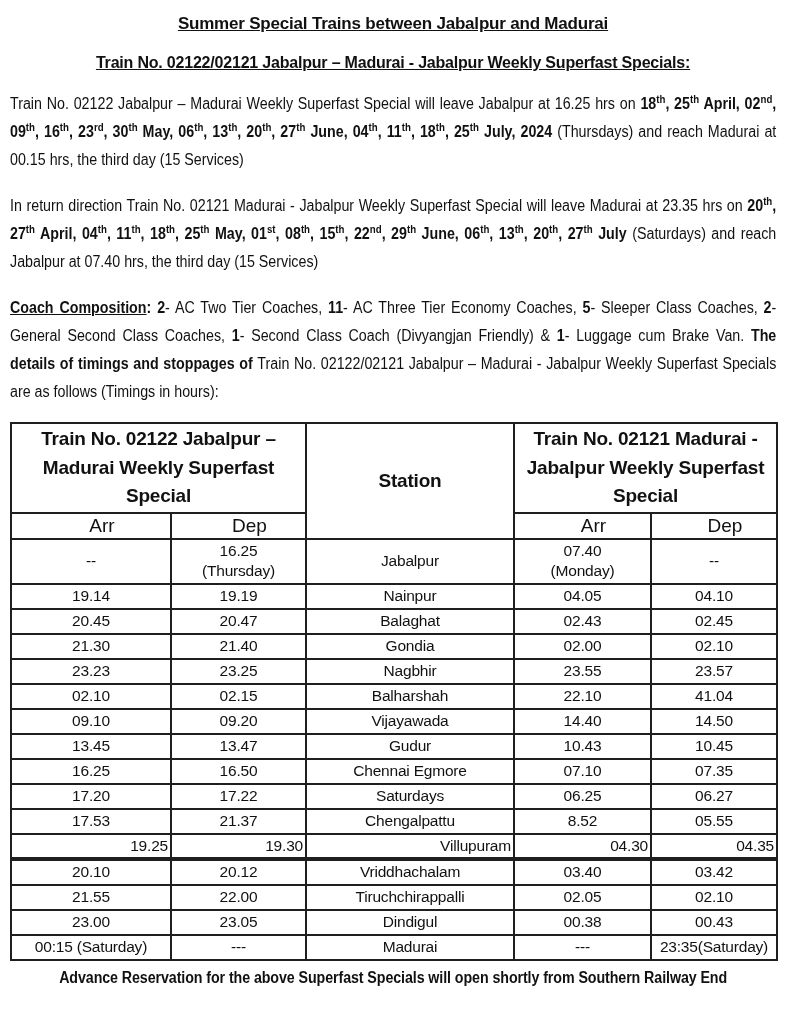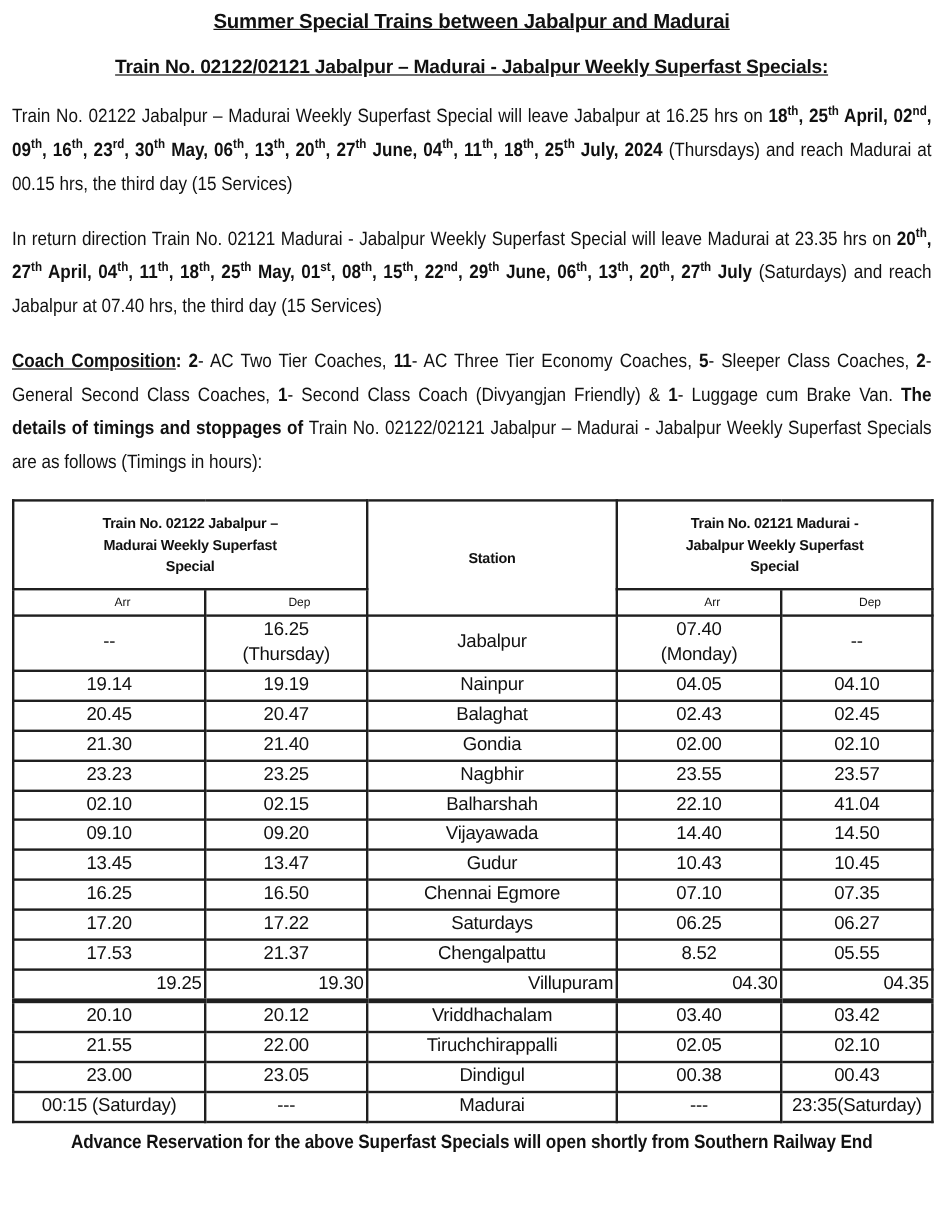--- a/index.html
+++ b/index.html
@@ -4,21 +4,21 @@
 <style>
   * { margin:0; padding:0; box-sizing:border-box; }
   html,body { background:#ffffff; }
   body { font-family:"Liberation Sans", sans-serif; color:#111; }
   .page {
     width:786px; height:1024px; background:#fff;
     padding:6px 10px; overflow:hidden; position:relative;
   }
   h1.title {
     font-size:17px; font-weight:700; text-align:center;
-    text-decoration:underline; margin-top:2px; letter-spacing:-0.2px;
+    text-decoration:underline; margin-top:8px; letter-spacing:-0.2px;
   }
   .intro { font-size:16px; margin-top:22px; letter-spacing:-0.2px; }
   h2.subheading {
     font-size:16px; font-weight:700; text-align:center;
     text-decoration:underline; margin-top:20px; letter-spacing:-0.2px;
   }
   
   .cond {
     width:860px; transform:scaleX(0.891); transform-origin:0 0;
   }
@@ -30,25 +30,25 @@
   sup { font-size:68%; line-height:0; vertical-align:super; }
   table.timetable {
     border-collapse:collapse; width:766px; margin-top:16px;
     table-layout:fixed;
   }
   table.timetable th, table.timetable td {
     border:2px solid #1f1f1f; text-align:center; vertical-align:middle;
     white-space:pre-line; padding:1px 2px;
   }
   thead tr.grouphead th {
-    font-weight:700; font-size:12px; height:74px; line-height:1.5;
+    font-weight:700; font-size:19px; height:74px; line-height:1.5;
     letter-spacing:-0.2px;
   }
   thead tr.subhead th {
-    font-weight:400; font-size:10px; height:22px;padding-left:24px;
+    font-weight:400; font-size:19px; height:22px;padding-left:24px;
   }
   table.timetable td { font-size:15.5px; height:24px; line-height:1.35; letter-spacing:-0.2px; }
   tr.thick-below td { border-bottom-width:4px;text-align:right; }
   .footer-note {
     margin-top:8px; font-weight:700; font-size:16px; text-align:center;
     letter-spacing:-0.1px;
   }
 </style>
 </head>
 <body>

